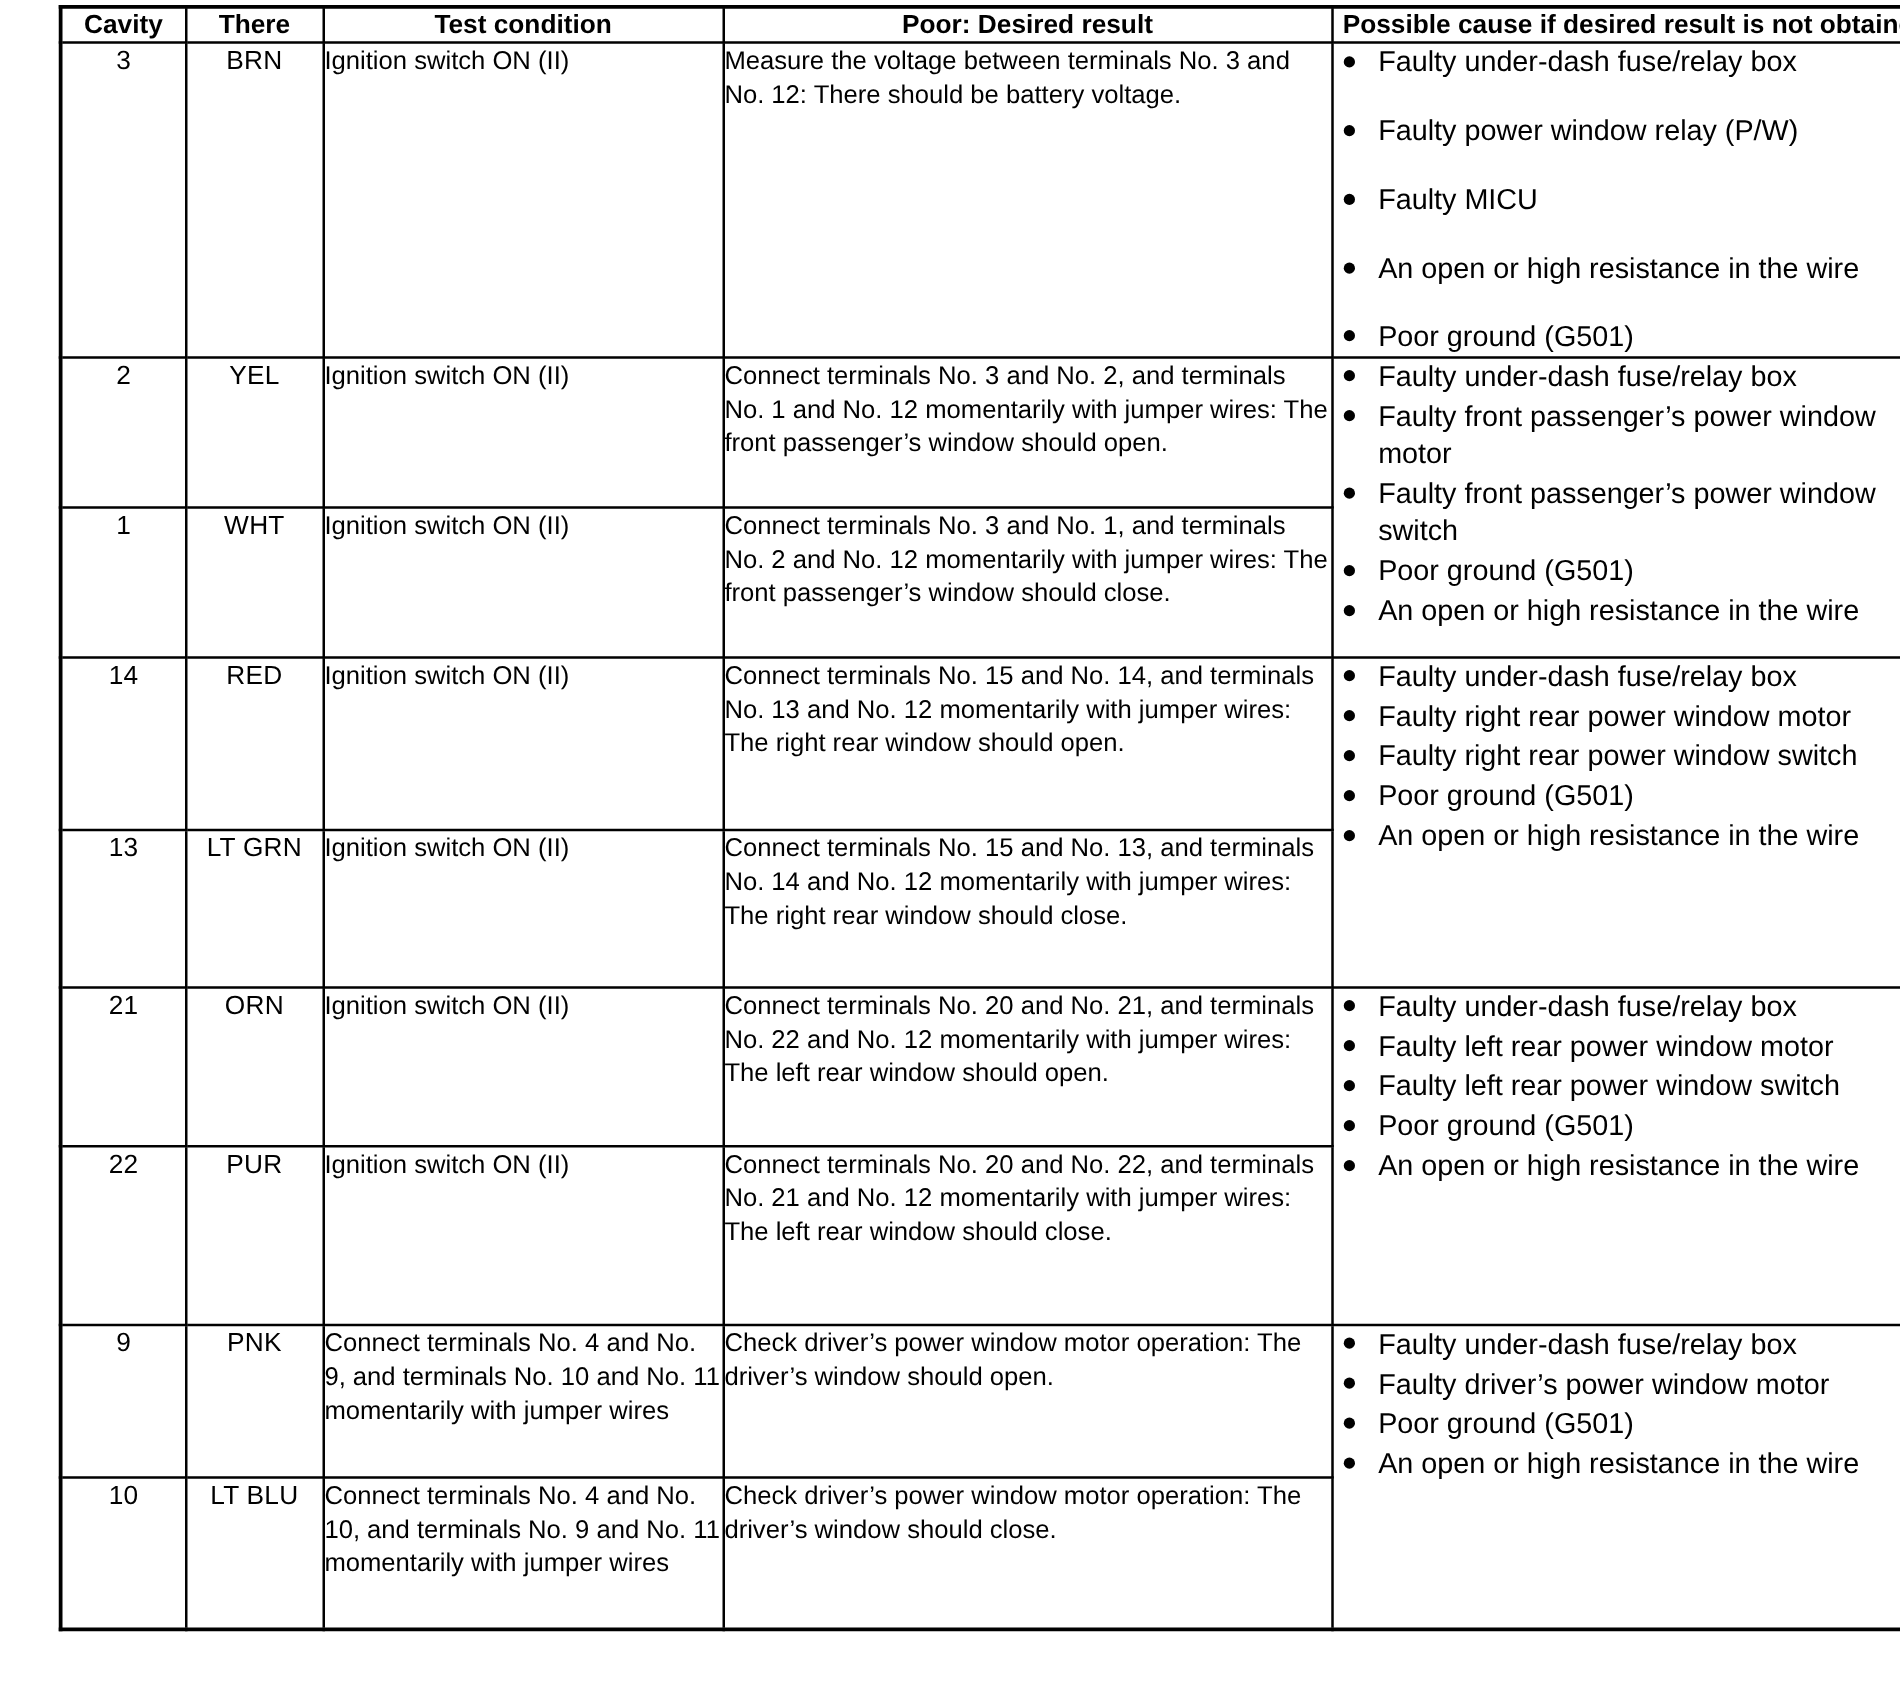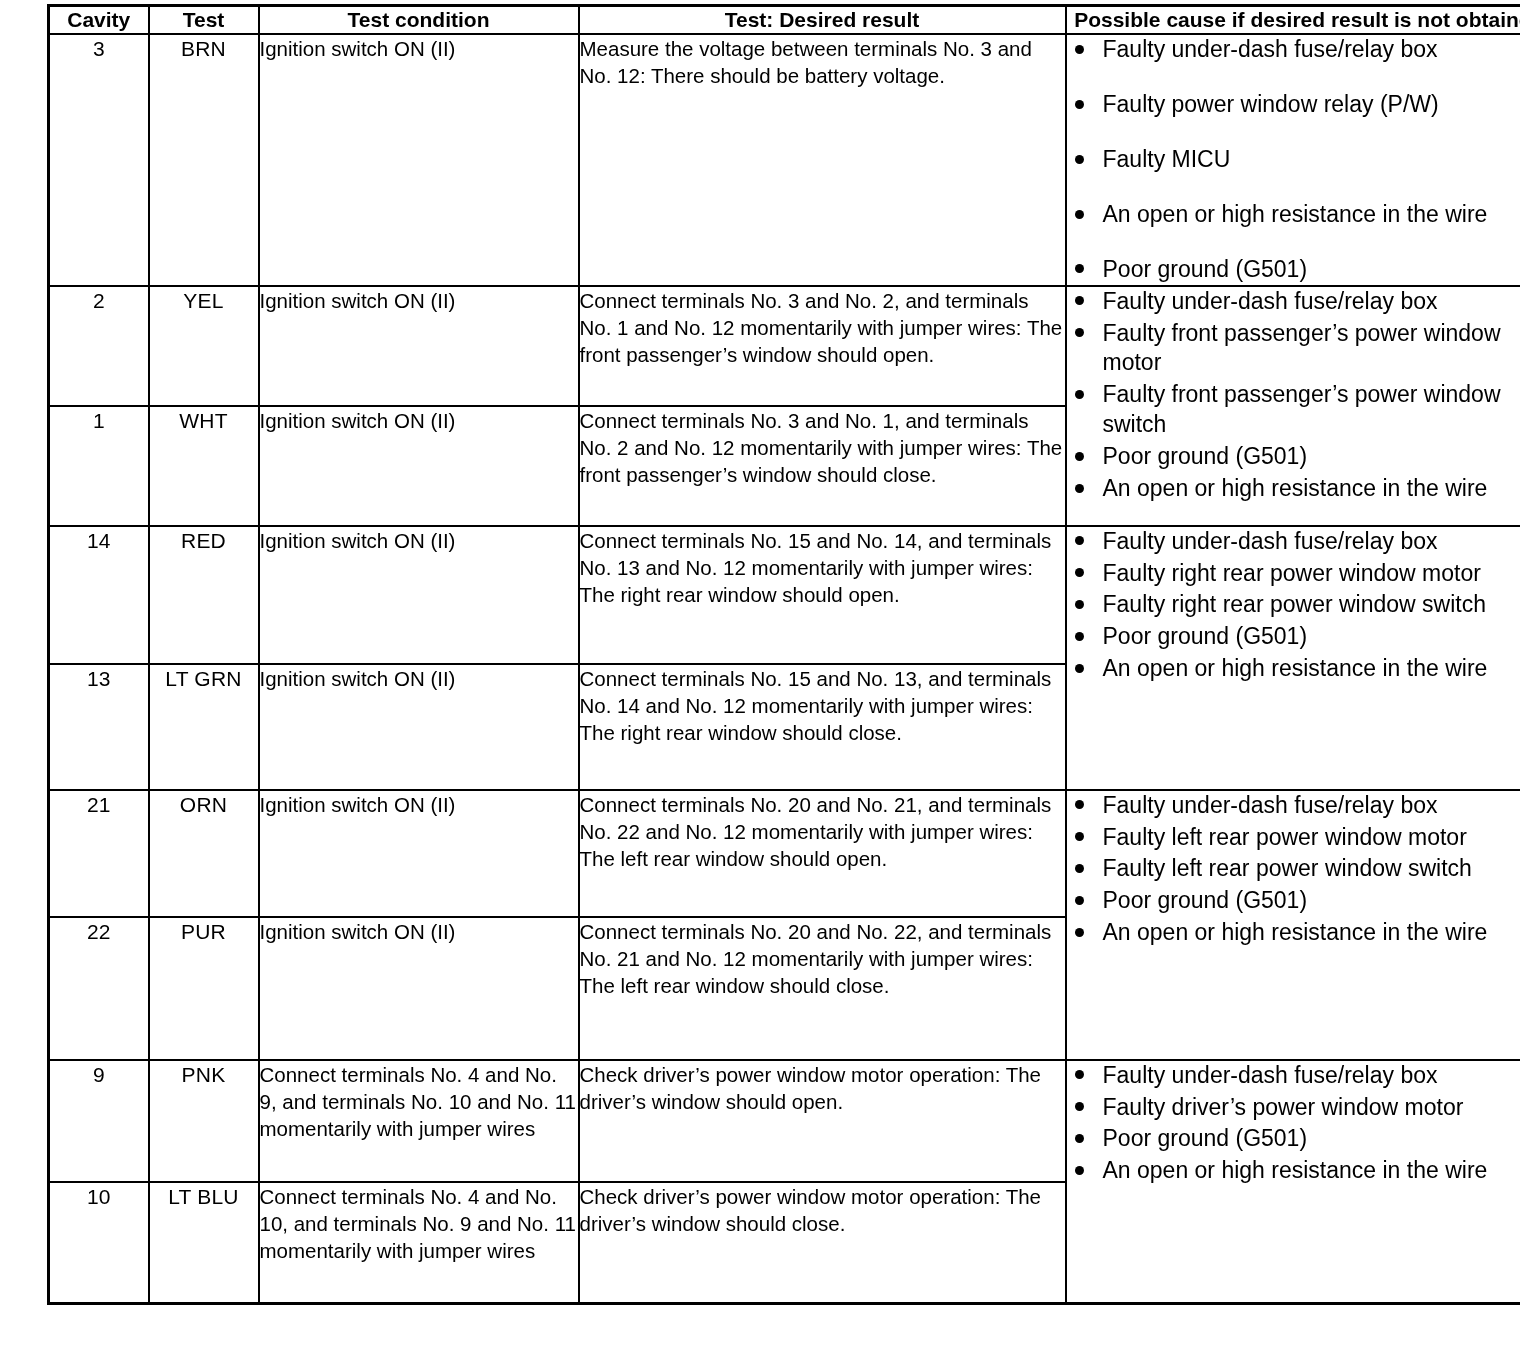--- a/index.html
+++ b/index.html
@@ -101,23 +101,23 @@
     <colgroup>
       <col class="col-cavity">
       <col class="col-wire">
       <col class="col-cond">
       <col class="col-test">
       <col class="col-cause">
     </colgroup>
     <thead>
       <tr>
         <th class="hdr">Cavity</th>
-        <th class="hdr">Test</th>
+        <th class="hdr">There</th>
         <th class="hdr">Test condition</th>
-        <th class="hdr">Test: Desired result</th>
+        <th class="hdr">Poor: Desired result</th>
         <th class="hdr">Possible cause if desired result is not obtained</th>
       </tr>
     </thead>
     <tbody>
 
       <tr style="height:250px;">
         <td class="cell c-cavity">3</td>
         <td class="cell c-wire">BRN</td>
         <td class="cell c-cond">Ignition switch ON (II)</td>
         <td class="cell c-test">Measure the voltage between terminals No. 3 and No. 12: There should be battery voltage.</td>

